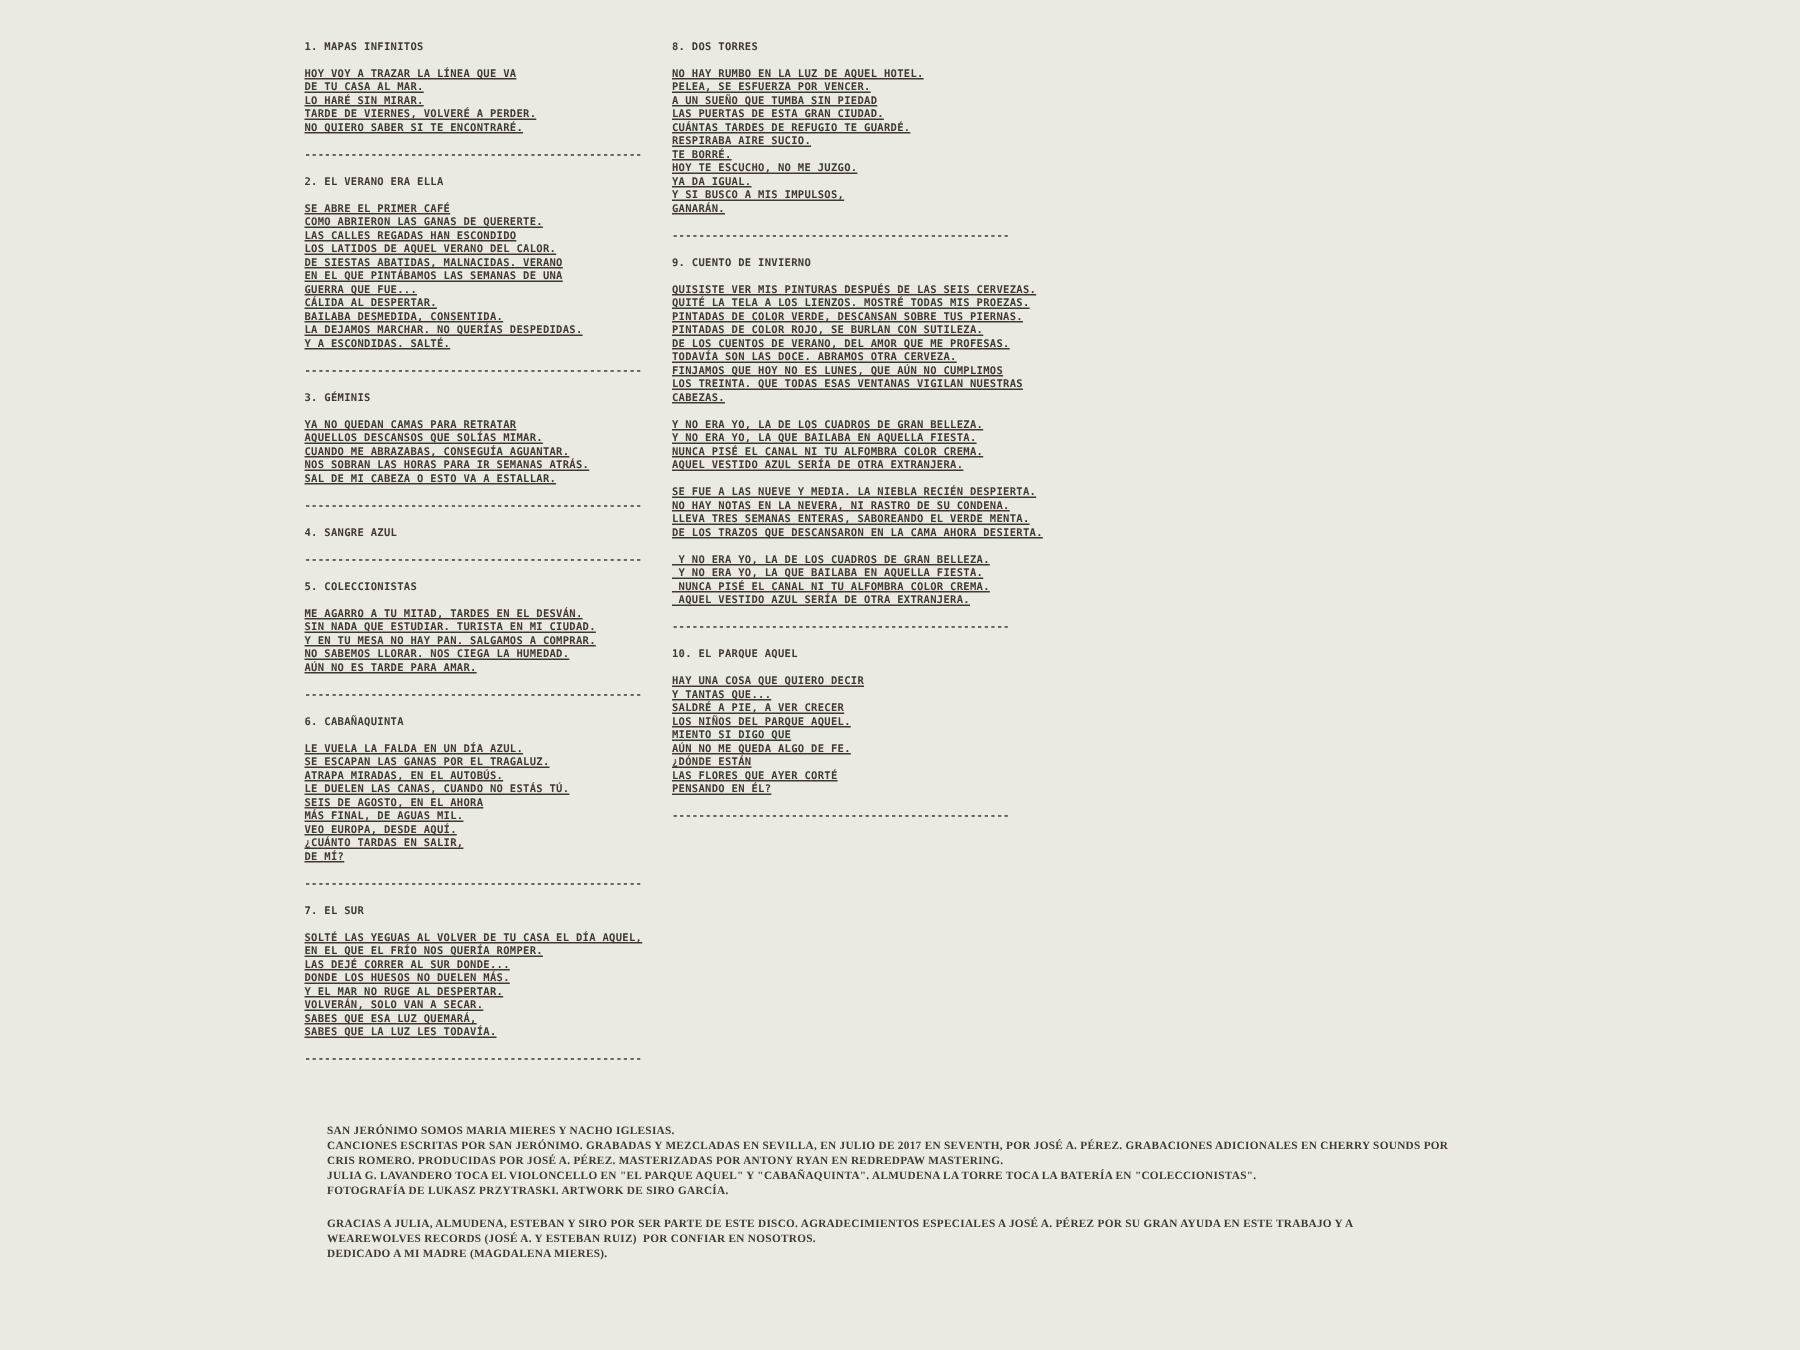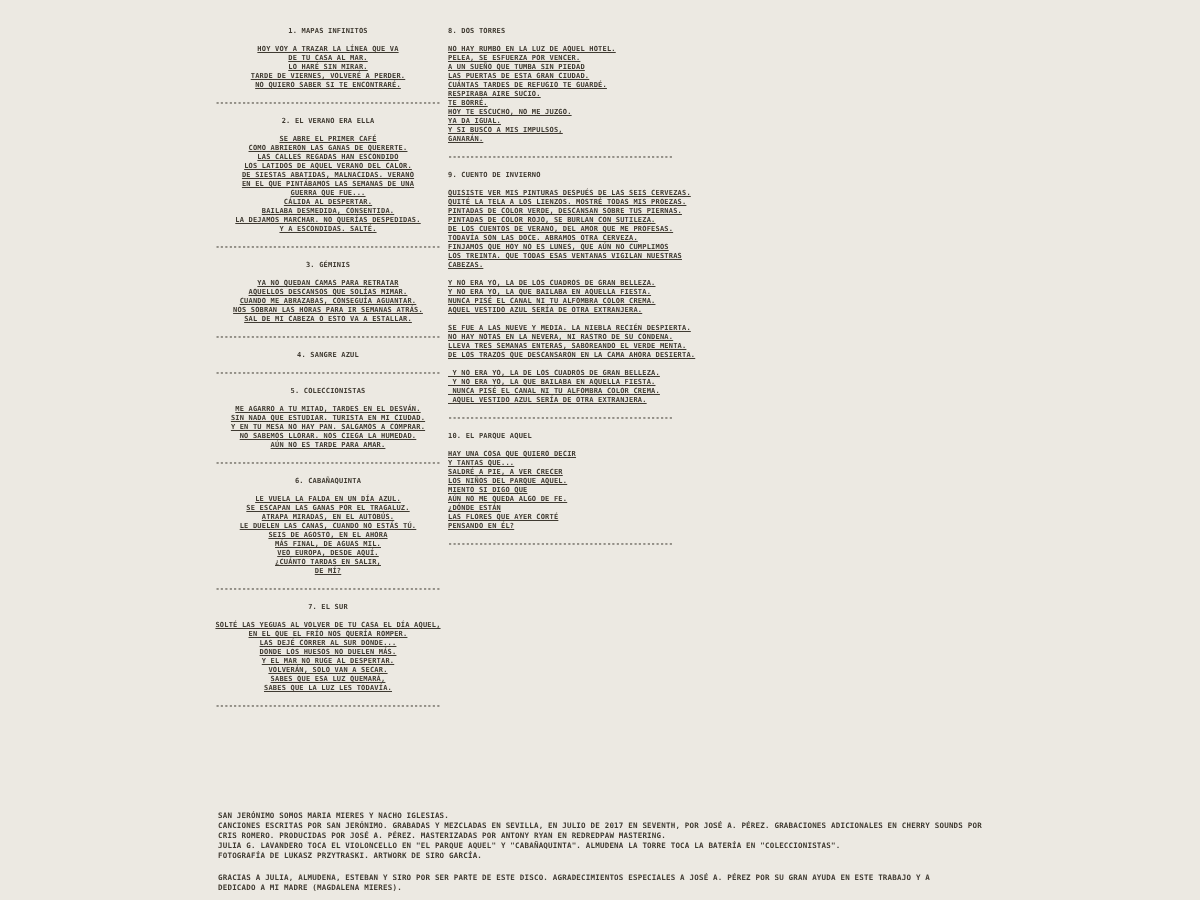--- a/index.html
+++ b/index.html
@@ -16,21 +16,21 @@
     overflow: hidden;
   }
   .page {
     position: absolute;
     inset: 0;
   }
   .col {
     position: absolute;
     top: 27px;
   }
-  .col-left  { left: 213px; width: 230px; text-align: center; }
+  .col-left  { left: 203px; width: 230px; }
   .col-right { left: 448px; width: 260px; }
   .song-title {
     font-size: 7px;
     font-weight: 700;
     line-height: 9px;
     letter-spacing: 0.2px;
     white-space: pre;
     margin: 0 0 9px 0;
   }
   .stanza { margin: 0; text-decoration: underline; }
@@ -46,21 +46,22 @@
     font-size: 7px;
     font-weight: 700;
     line-height: 9px;
     letter-spacing: 0.2px;
     white-space: pre;
     margin: 9px 0 9px 0;
   }
   .credits {
     position: absolute;
     left: 218px;
-    top: 811px;
+    top: 749px;
+    font-family: Liberation Serif, serif;
   }
   .credits .line {
     font-size: 7.5px;
     line-height: 10px;
     letter-spacing: 0.2px;
   }
   .para + .para { margin-top: 12px; }
 </style>
 </head>
 <body style="background: rgb(236, 233, 226); color: rgb(63, 58, 49);">
@@ -221,16 +222,17 @@
   <div class="credits">
       <div class="para">
         <div class="line">SAN JERÓNIMO SOMOS MARIA MIERES Y NACHO IGLESIAS.</div>
         <div class="line">CANCIONES ESCRITAS POR SAN JERÓNIMO. GRABADAS Y MEZCLADAS EN SEVILLA, EN JULIO DE 2017 EN SEVENTH, POR JOSÉ A. PÉREZ. GRABACIONES ADICIONALES EN CHERRY SOUNDS POR</div>
         <div class="line">CRIS ROMERO. PRODUCIDAS POR JOSÉ A. PÉREZ. MASTERIZADAS POR ANTONY RYAN EN REDREDPAW MASTERING.</div>
         <div class="line">JULIA G. LAVANDERO TOCA EL VIOLONCELLO EN "EL PARQUE AQUEL" Y "CABAÑAQUINTA". ALMUDENA LA TORRE TOCA LA BATERÍA EN "COLECCIONISTAS".</div>
         <div class="line">FOTOGRAFÍA DE LUKASZ PRZYTRASKI. ARTWORK DE SIRO GARCÍA.</div>
       </div>
       <div class="para">
         <div class="line">GRACIAS A JULIA, ALMUDENA, ESTEBAN Y SIRO POR SER PARTE DE ESTE DISCO. AGRADECIMIENTOS ESPECIALES A JOSÉ A. PÉREZ POR SU GRAN AYUDA EN ESTE TRABAJO Y A</div>
+        <div class="line">WEAREWOLVES RECORDS (JOSÉ A. Y ESTEBAN RUIZ)  POR CONFIAR EN NOSOTROS.</div>
         <div class="line">DEDICADO A MI MADRE (MAGDALENA MIERES).</div>
       </div>
     </div>
 </div>
 
 </body></html>

